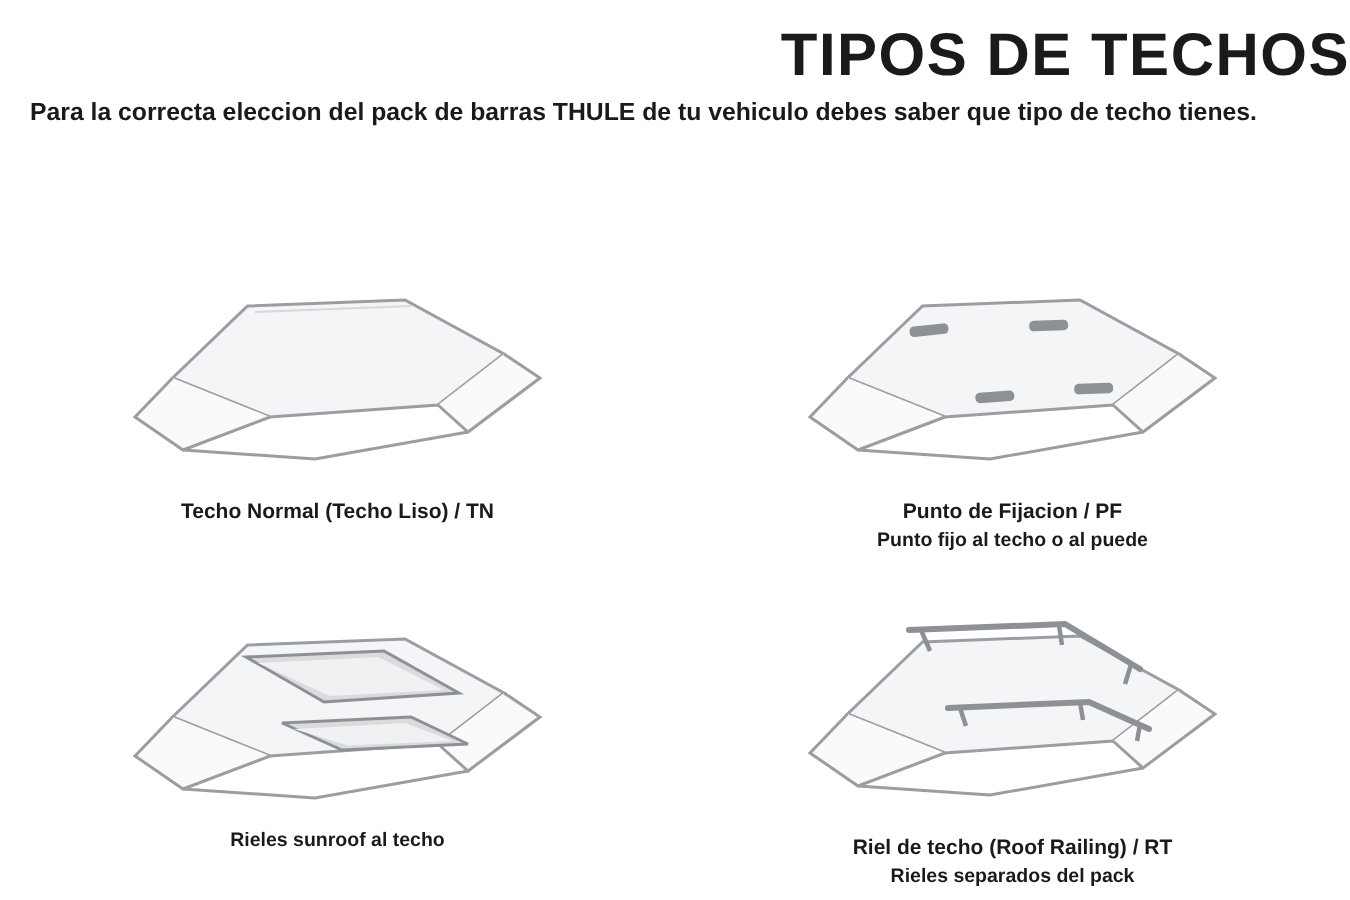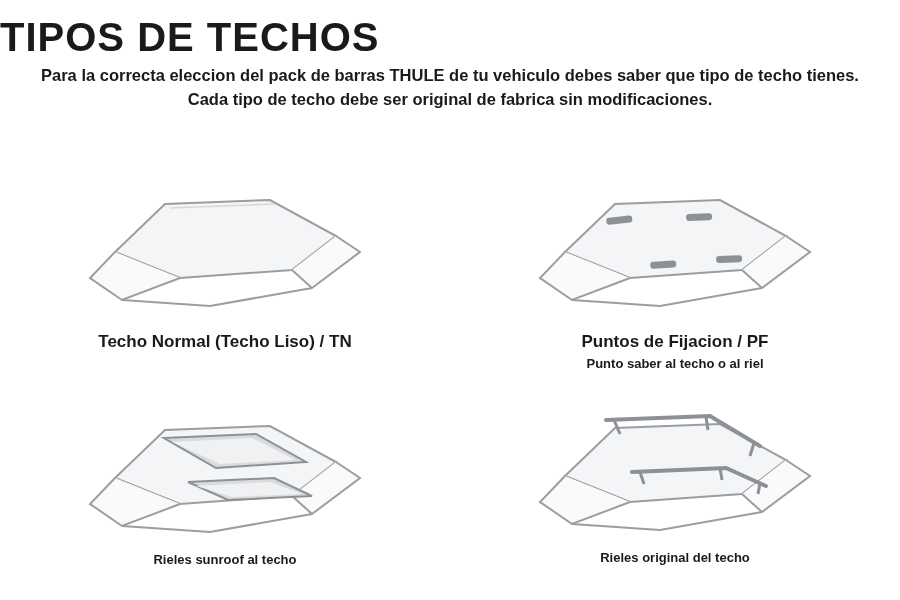--- a/index.html
+++ b/index.html
@@ -14,29 +14,28 @@
     color: #1a1a1a;
     overflow: hidden;
   }
   .page {
     position: relative;
     width: 900px;
     height: 600px;
     box-sizing: border-box;
   }
   .title {
-    text-align: left;
+    text-align: right;
     font-size: 40px;
     font-weight: bold;
     letter-spacing: 1px;
     margin: 16px 0 6px 0;
     line-height: 1.05;
   }
   .subtitle-block {
-    text-align: center;
     font-size: 16.5px;
     font-weight: bold;
     line-height: 1.45;
     padding: 0 20px;
   }
   .subtitle-line {
     display: block;
   }
   .grid {
     position: absolute;
@@ -54,21 +53,21 @@
     flex-direction: column;
     align-items: center;
     justify-content: flex-start;
   }
   .art {
     width: 330px;
     height: 148px;
     margin-top: 6px;
   }
   .cap-main {
-    font-size: 17px;
+    font-size: 14px;
     font-weight: bold;
     text-align: center;
     margin-top: 10px;
   }
   .cap-sub {
     font-size: 13px;
     font-weight: bold;
     text-align: center;
     margin-top: 4px;
   }
@@ -79,21 +78,20 @@
 </style>
 </head>
 <body>
 
 <div class="page">
 
   <div class="title">TIPOS DE TECHOS</div>
 
   <div class="subtitle-block">
     <span class="subtitle-line">Para la correcta eleccion del pack de barras THULE de tu vehiculo debes saber que tipo de techo tienes.</span>
-    <span class="subtitle-line">Cada tipo de techo debe ser original de fabrica sin modificaciones.</span>
   </div>
 
   <div class="grid">
 
     <div class="cell cell-tn">
       <svg class="art" viewBox="0 0 330 148">
 
         <path d="M55 78 L105 30 L210 26 L276 62 L232 96 L120 104 Z" fill="#f4f5f6" stroke="#9a9ea3" stroke-width="2"></path>
 
         <path d="M55 78 L30 104 L62 126 L120 104" fill="#fafafa" stroke="#9a9ea3" stroke-width="2"></path>
@@ -115,22 +113,22 @@
         <path d="M276 62 L300 78 L252 114 L232 96" fill="#fafafa" stroke="#9a9ea3" stroke-width="2"></path>
         <path d="M62 126 L150 132 L252 114" fill="none" stroke="#9a9ea3" stroke-width="2"></path>
 
         <g>
           <rect x="96" y="44" width="26" height="7" rx="3" transform="rotate(-6 96 44)" fill="#8d9196"></rect>
           <rect x="176" y="40" width="26" height="7" rx="3" transform="rotate(-2 176 40)" fill="#8d9196"></rect>
           <rect x="140" y="88" width="26" height="7" rx="3" transform="rotate(-4 140 88)" fill="#8d9196"></rect>
           <rect x="206" y="82" width="26" height="7" rx="3" transform="rotate(-2 206 82)" fill="#8d9196"></rect>
         </g>
       </svg>
-      <div class="cap-main">Puntos de Fijacion / PF</div>
-      <div class="cap-sub">Punto saber al techo o al riel</div>
+      <div class="cap-main">Punto de Fijacion / PF</div>
+      <div class="cap-sub">Punto fijo al techo o al puede</div>
     </div>
 
     <div class="cell cell-ra">
       <svg class="art" viewBox="0 0 330 148">
         <path d="M55 78 L105 30 L210 26 L276 62 L232 96 L120 104 Z" fill="#f4f5f6" stroke="#9a9ea3" stroke-width="2"></path>
         <path d="M55 78 L30 104 L62 126 L120 104" fill="#fafafa" stroke="#9a9ea3" stroke-width="2"></path>
         <path d="M276 62 L300 78 L252 114 L232 96" fill="#fafafa" stroke="#9a9ea3" stroke-width="2"></path>
         <path d="M62 126 L150 132 L252 114" fill="none" stroke="#9a9ea3" stroke-width="2"></path>
 
         <g>
@@ -156,17 +154,18 @@
           <path d="M104 22 L110 36" stroke="#8d9196" stroke-width="3"></path>
           <path d="M196 19 L198 32" stroke="#8d9196" stroke-width="3"></path>
           <path d="M244 45 L240 58" stroke="#8d9196" stroke-width="3"></path>
 
           <path d="M122 74 L216 70 L256 88" fill="none" stroke="#8d9196" stroke-width="4" stroke-linecap="round"></path>
           <path d="M130 74 L134 86" stroke="#8d9196" stroke-width="3"></path>
           <path d="M210 70 L212 82" stroke="#8d9196" stroke-width="3"></path>
           <path d="M250 85 L248 96" stroke="#8d9196" stroke-width="3"></path>
         </g>
       </svg>
-      <div class="cap-sub">Rieles original del techo</div>
+      <div class="cap-main">Riel de techo (Roof Railing) / RT</div>
+      <div class="cap-sub">Rieles separados del pack</div>
     </div>
 
   </div>
 </div>
 
 </body></html>

